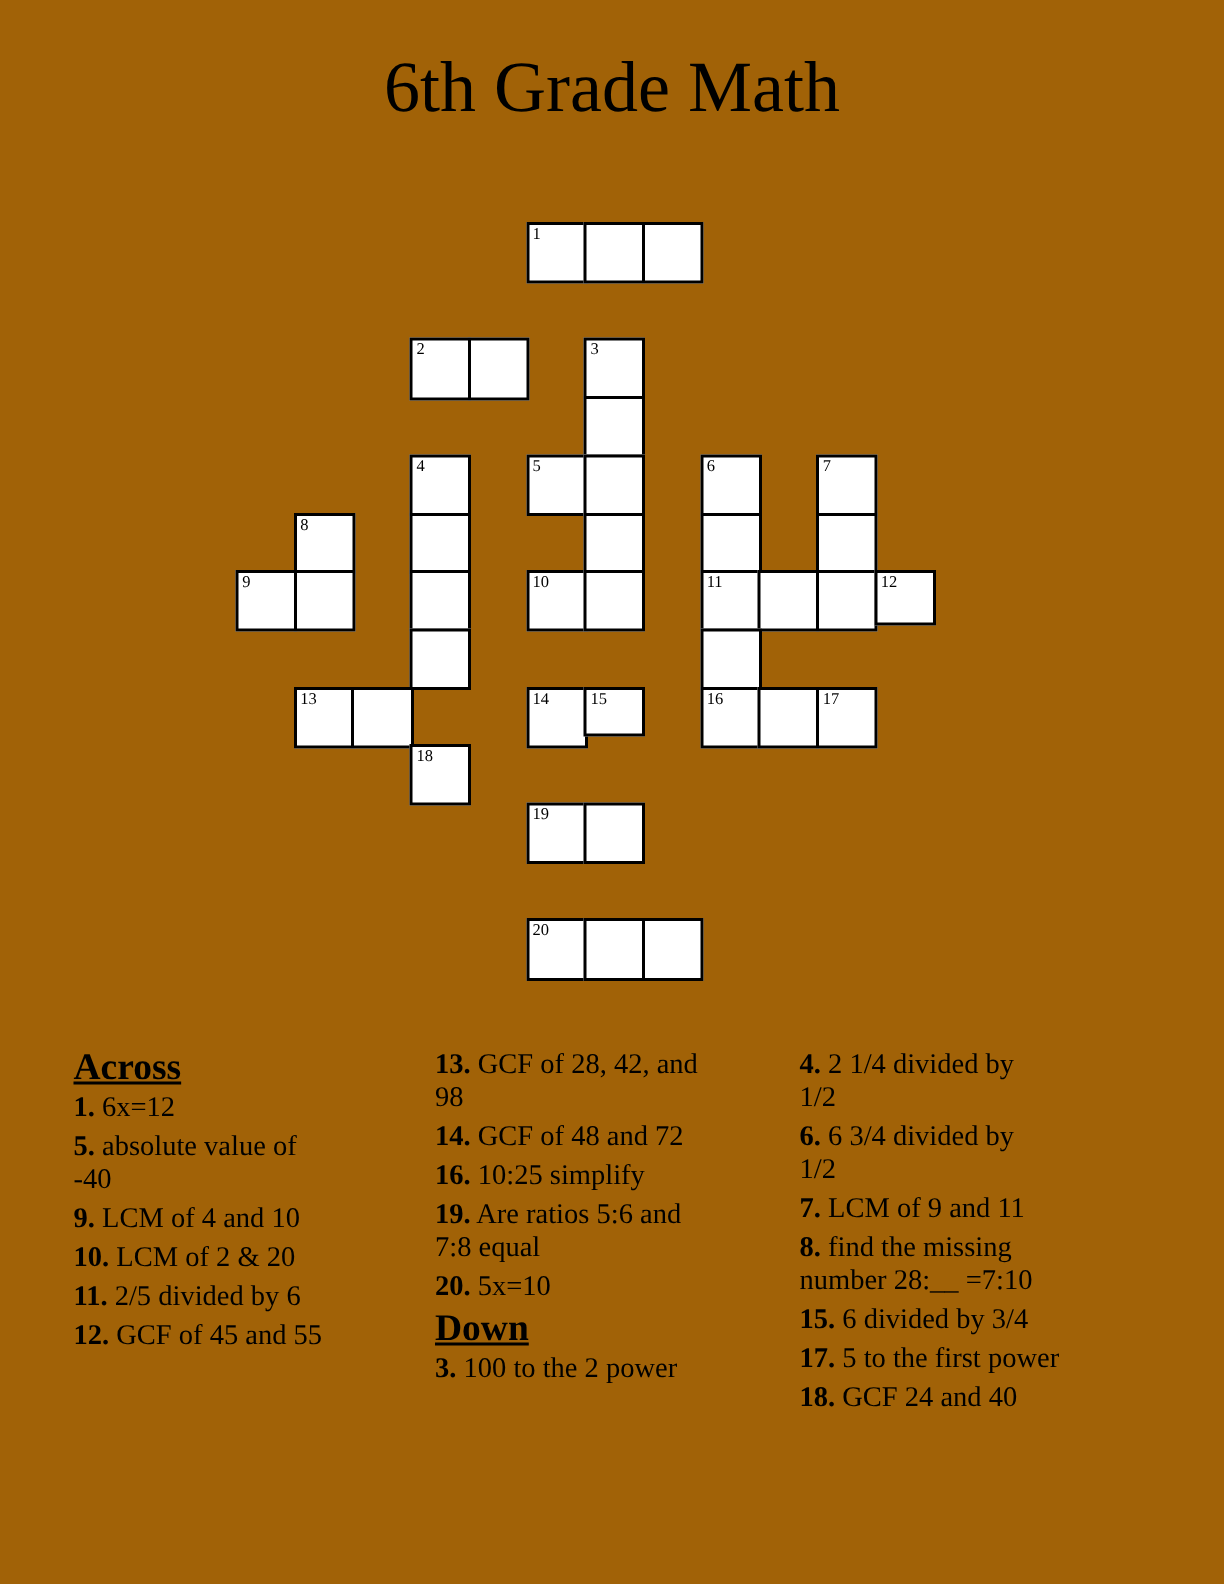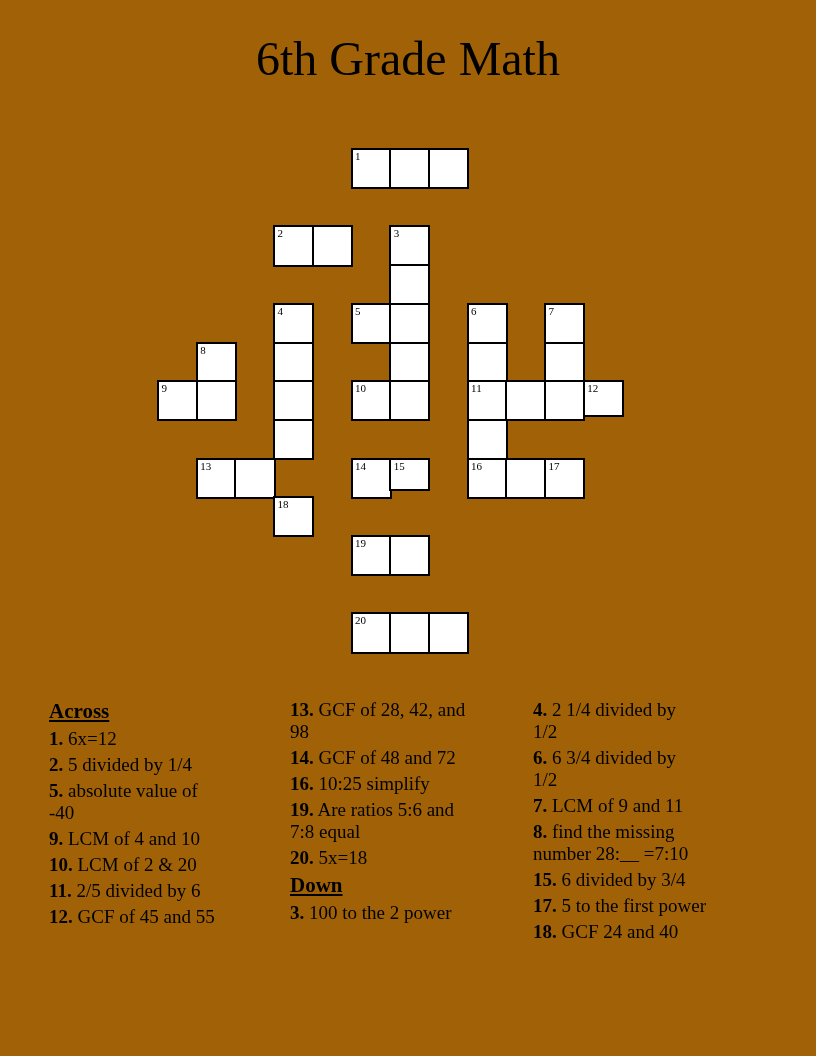--- a/index.html
+++ b/index.html
@@ -37,21 +37,21 @@
   .clue-col{
     position:absolute;
     top:699px;
     width:242px;
     font-size:19px;
     line-height:22px;
   }
   .clue{margin-bottom:4px;}
   .clue-line b{font-weight:700;}
   .clue-heading{
-    font-size:21px;
+    font-size:25px;
     line-height:25px;
     font-weight:700;
     margin-bottom:4px;
   }
   .clue-heading span{text-decoration:underline;}
 </style>
 </head>
 <body>
 
 <div class="page">
@@ -139,23 +139,20 @@
       <div class="cell" style="left: 389.2px; top: 612.4px; height: 41.2px; width: 41.2px;"></div>
       <div class="cell" style="left: 427.9px; top: 612.4px; height: 41.2px; width: 41.2px;"></div>
     </div>
   <div class="clues" id="clues">
       <div class="clue-col" style="left: 49px;">
         <div class="clue-heading"><span>Across</span></div>
         <div class="clue">
           <div class="clue-line"><b>1.</b> <span>6x=12</span></div>
         </div>
         <div class="clue">
-          <div class="clue-line"><b>2.</b> <span>5 divided by 1/4</span></div>
-        </div>
-        <div class="clue">
           <div class="clue-line"><b>5.</b> <span>absolute value of</span></div>
           <div class="clue-line"><span>-40</span></div>
         </div>
         <div class="clue">
           <div class="clue-line"><b>9.</b> <span>LCM of 4 and 10</span></div>
         </div>
         <div class="clue">
           <div class="clue-line"><b>10.</b> <span>LCM of 2 &amp; 20</span></div>
         </div>
         <div class="clue">
@@ -174,21 +171,21 @@
           <div class="clue-line"><b>14.</b> <span>GCF of 48 and 72</span></div>
         </div>
         <div class="clue">
           <div class="clue-line"><b>16.</b> <span>10:25 simplify</span></div>
         </div>
         <div class="clue">
           <div class="clue-line"><b>19.</b> <span>Are ratios 5:6 and</span></div>
           <div class="clue-line"><span>7:8 equal</span></div>
         </div>
         <div class="clue">
-          <div class="clue-line"><b>20.</b> <span>5x=18</span></div>
+          <div class="clue-line"><b>20.</b> <span>5x=10</span></div>
         </div>
         <div class="clue-heading"><span>Down</span></div>
         <div class="clue">
           <div class="clue-line"><b>3.</b> <span>100 to the 2 power</span></div>
         </div>
       </div>
       <div class="clue-col" style="left: 533px;">
         <div class="clue">
           <div class="clue-line"><b>4.</b> <span>2 1/4 divided by</span></div>
           <div class="clue-line"><span>1/2</span></div>

